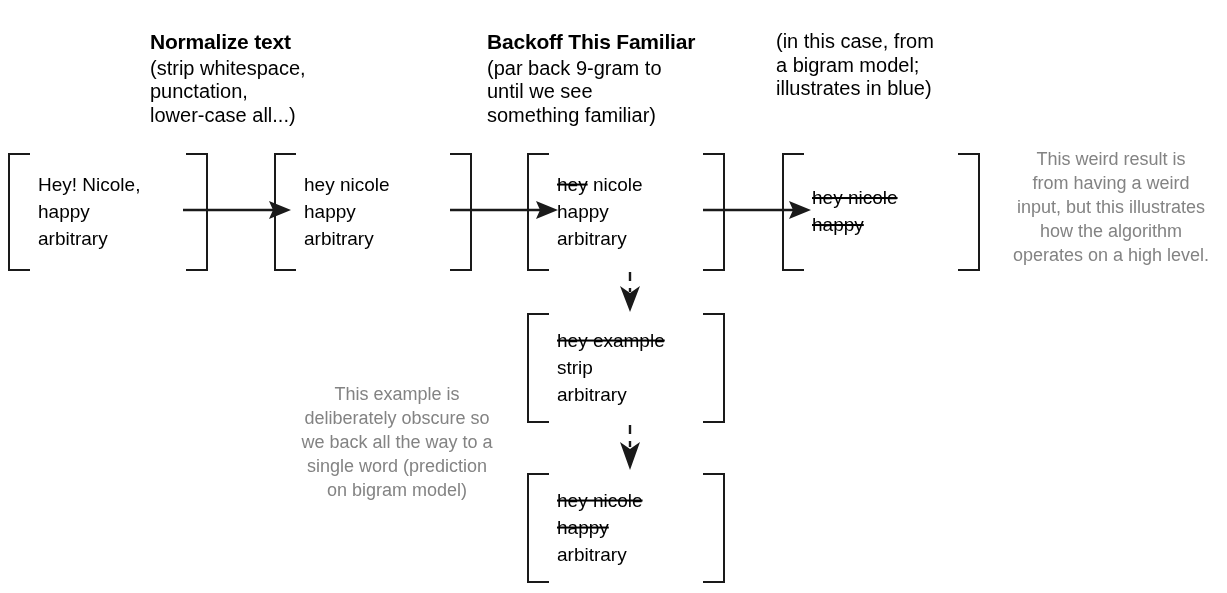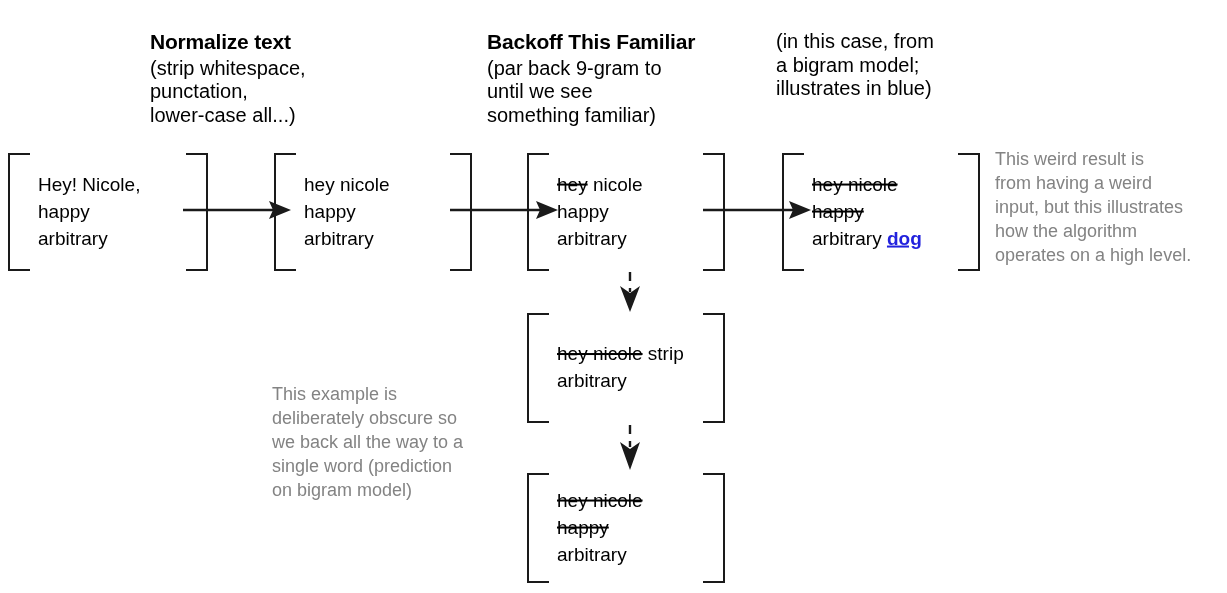--- a/index.html
+++ b/index.html
@@ -93,21 +93,21 @@
 
   
   .h-arrow { height: 24px; }
   .v-arrow { width: 24px; }
 
   
   .note {
     color: #838383;
     font-size: 18px;
     line-height: 1.33;
-    text-align: left;
+    text-align: center;
     white-space: pre-line;
   }
 </style>
 </head>
 <body>
 
 <div class="abs heading" style="left:150px; top:30px; width:360px;">
   <span class="title">Normalize text</span>
   <span class="sub">(strip whitespace,
 punctation,
@@ -189,21 +189,20 @@
 
 <div class="abs bracketbox" style="left:782px; top:153px; width:198px; height:118px;">
   <span class="bracket left">
       <span class="stem"></span>
     </span>
   <span class="bracket right">
       <span class="stem"></span>
     </span>
   <div class="boxtext">
     <div><span class="strike">hey nicole happy</span></div>
-    <div><span>arbitrary </span><span class="prediction">dog</span></div>
   </div>
 </div>
 
 <div class="abs note" style="left:995px; top:148px; width:232px;">This weird result is
 from having a weird
 input, but this illustrates
 how the algorithm
 operates on a high level.</div>
 
 <div class="abs v-arrow" style="left:618px; top:272px; width:24px; height:40px;">
@@ -214,21 +213,21 @@
 </div>
 
 <div class="abs bracketbox" style="left:527px; top:313px; width:198px; height:110px;">
   <span class="bracket left">
       <span class="stem"></span>
     </span>
   <span class="bracket right">
       <span class="stem"></span>
     </span>
   <div class="boxtext">
-    <div><span class="strike">hey nicole</span><span> strip</span></div>
+    <div><span class="strike">hey example</span><span> strip</span></div>
     <div><span>arbitrary</span></div>
   </div>
 </div>
 
 <div class="abs note" style="left:272px; top:383px; width:250px;">This example is
 deliberately obscure so
 we back all the way to a
 single word (prediction
 on bigram model)</div>
 

